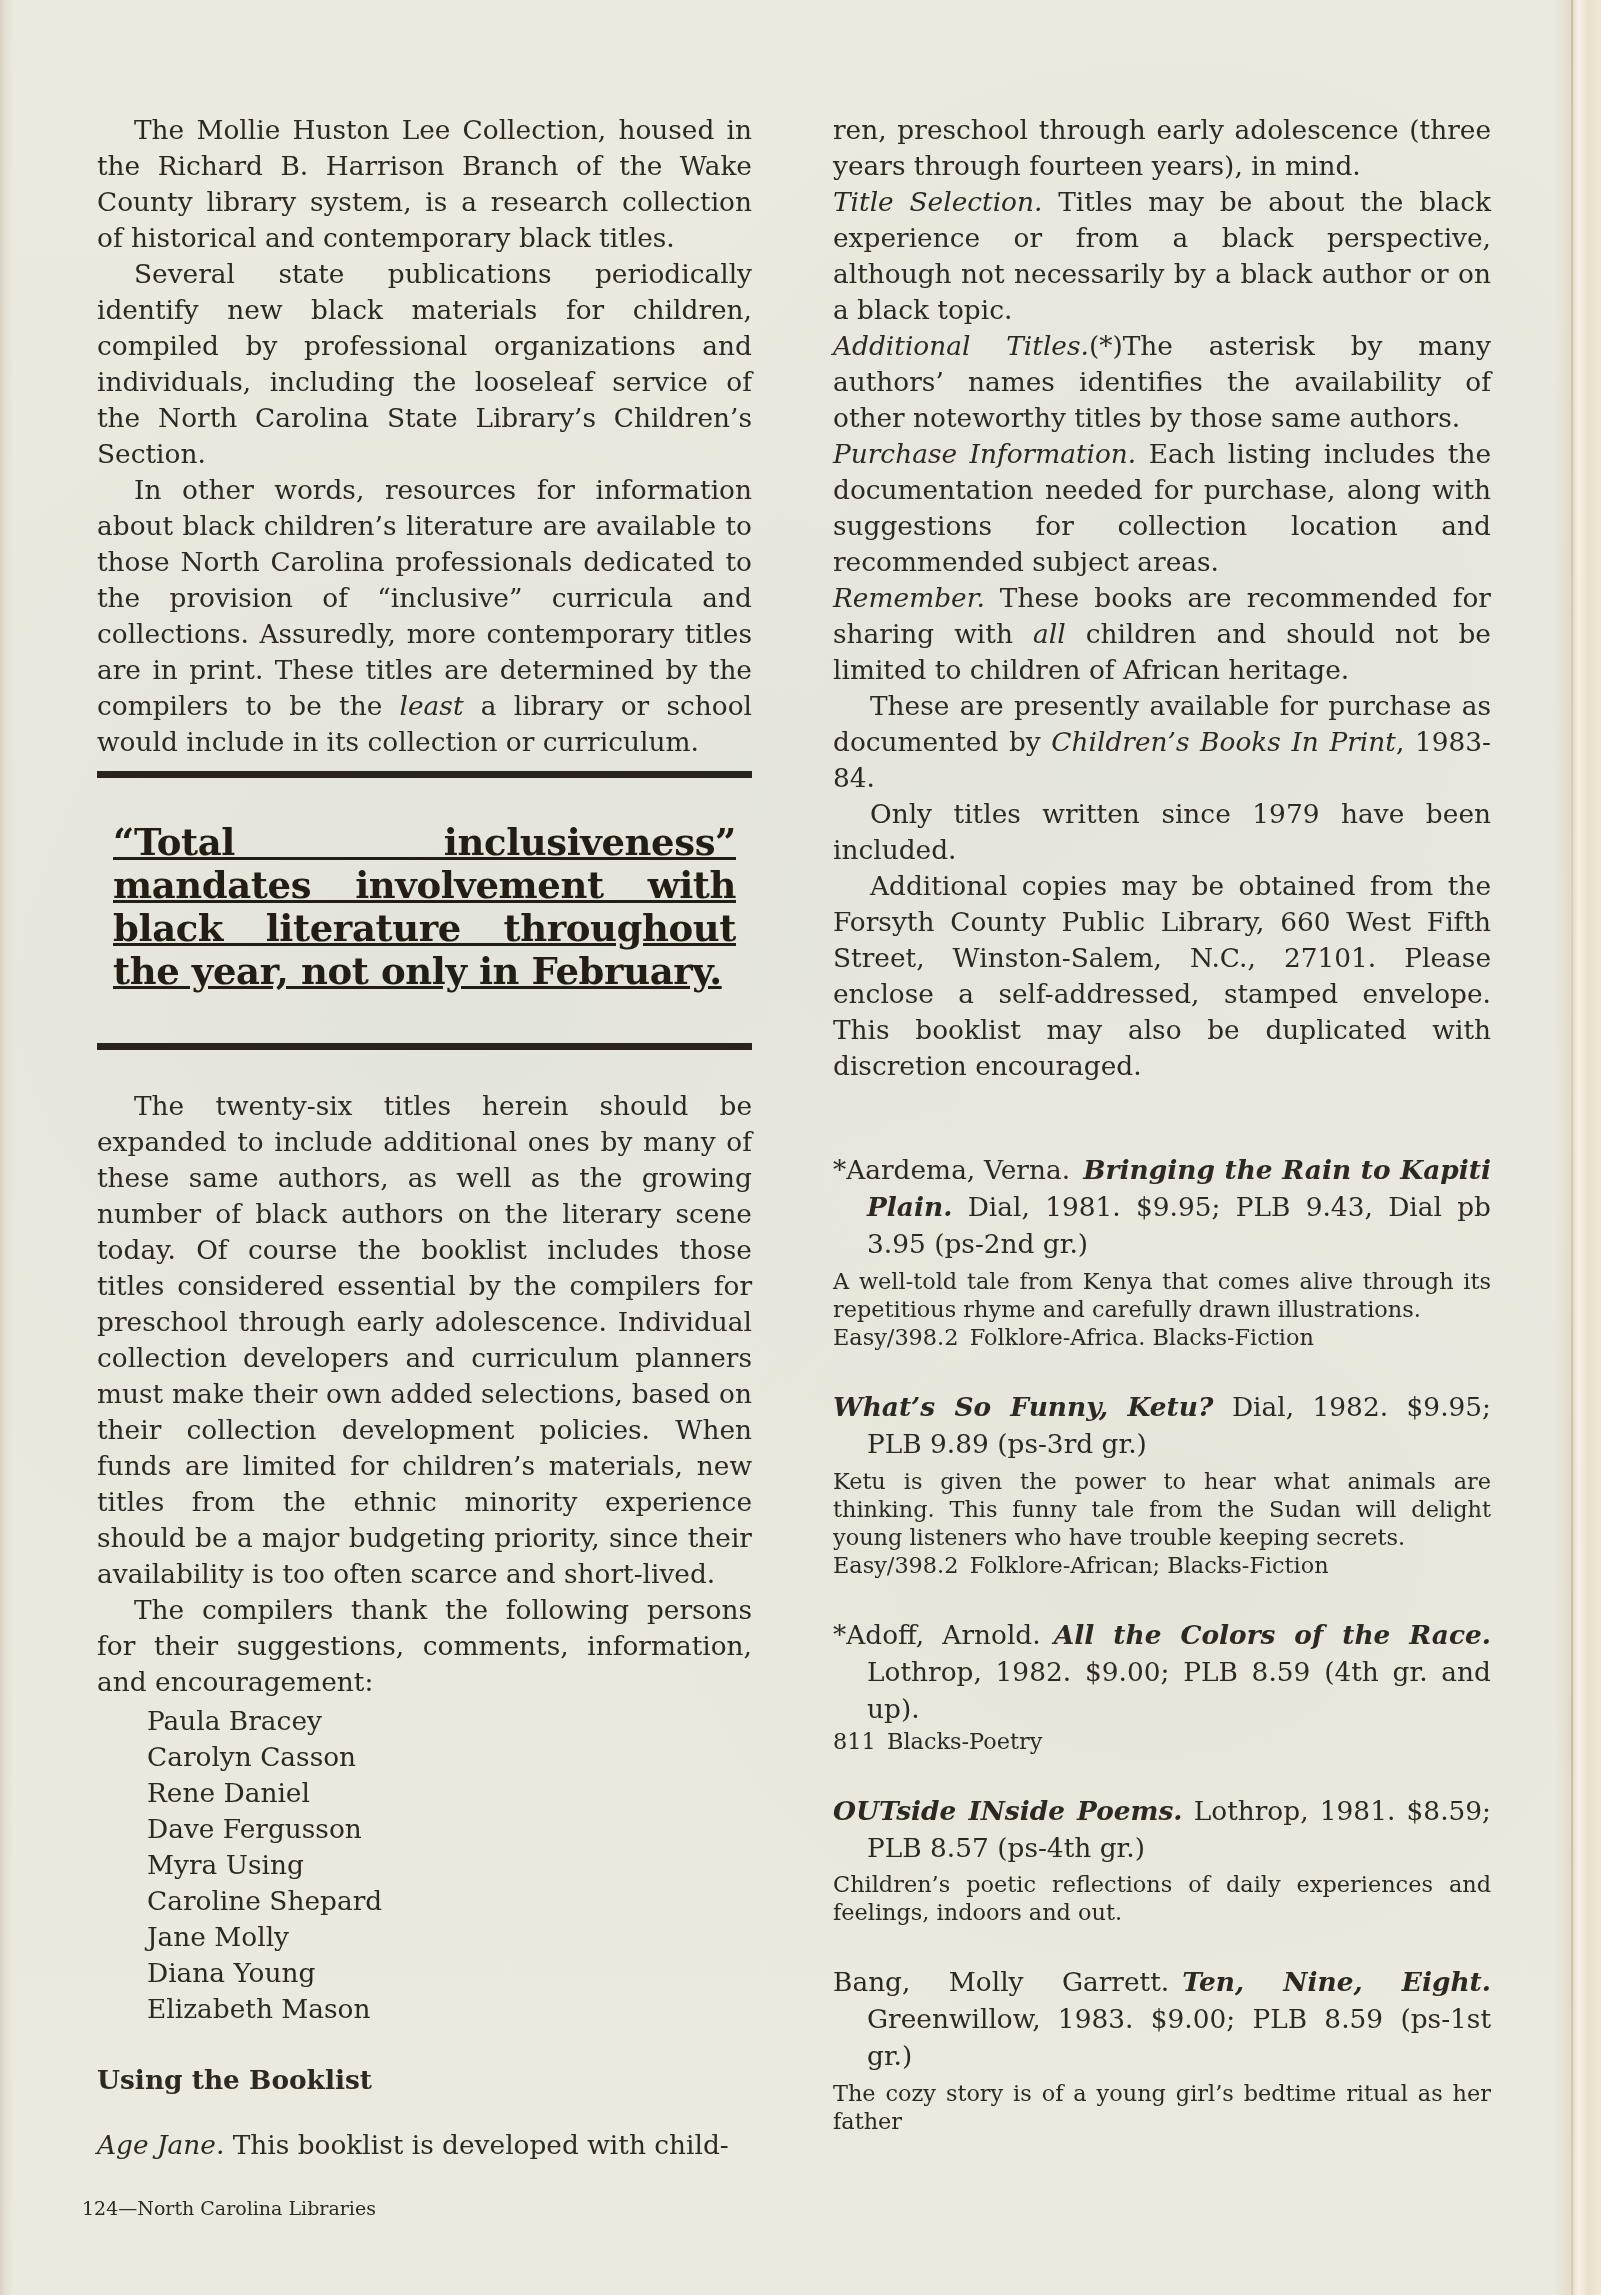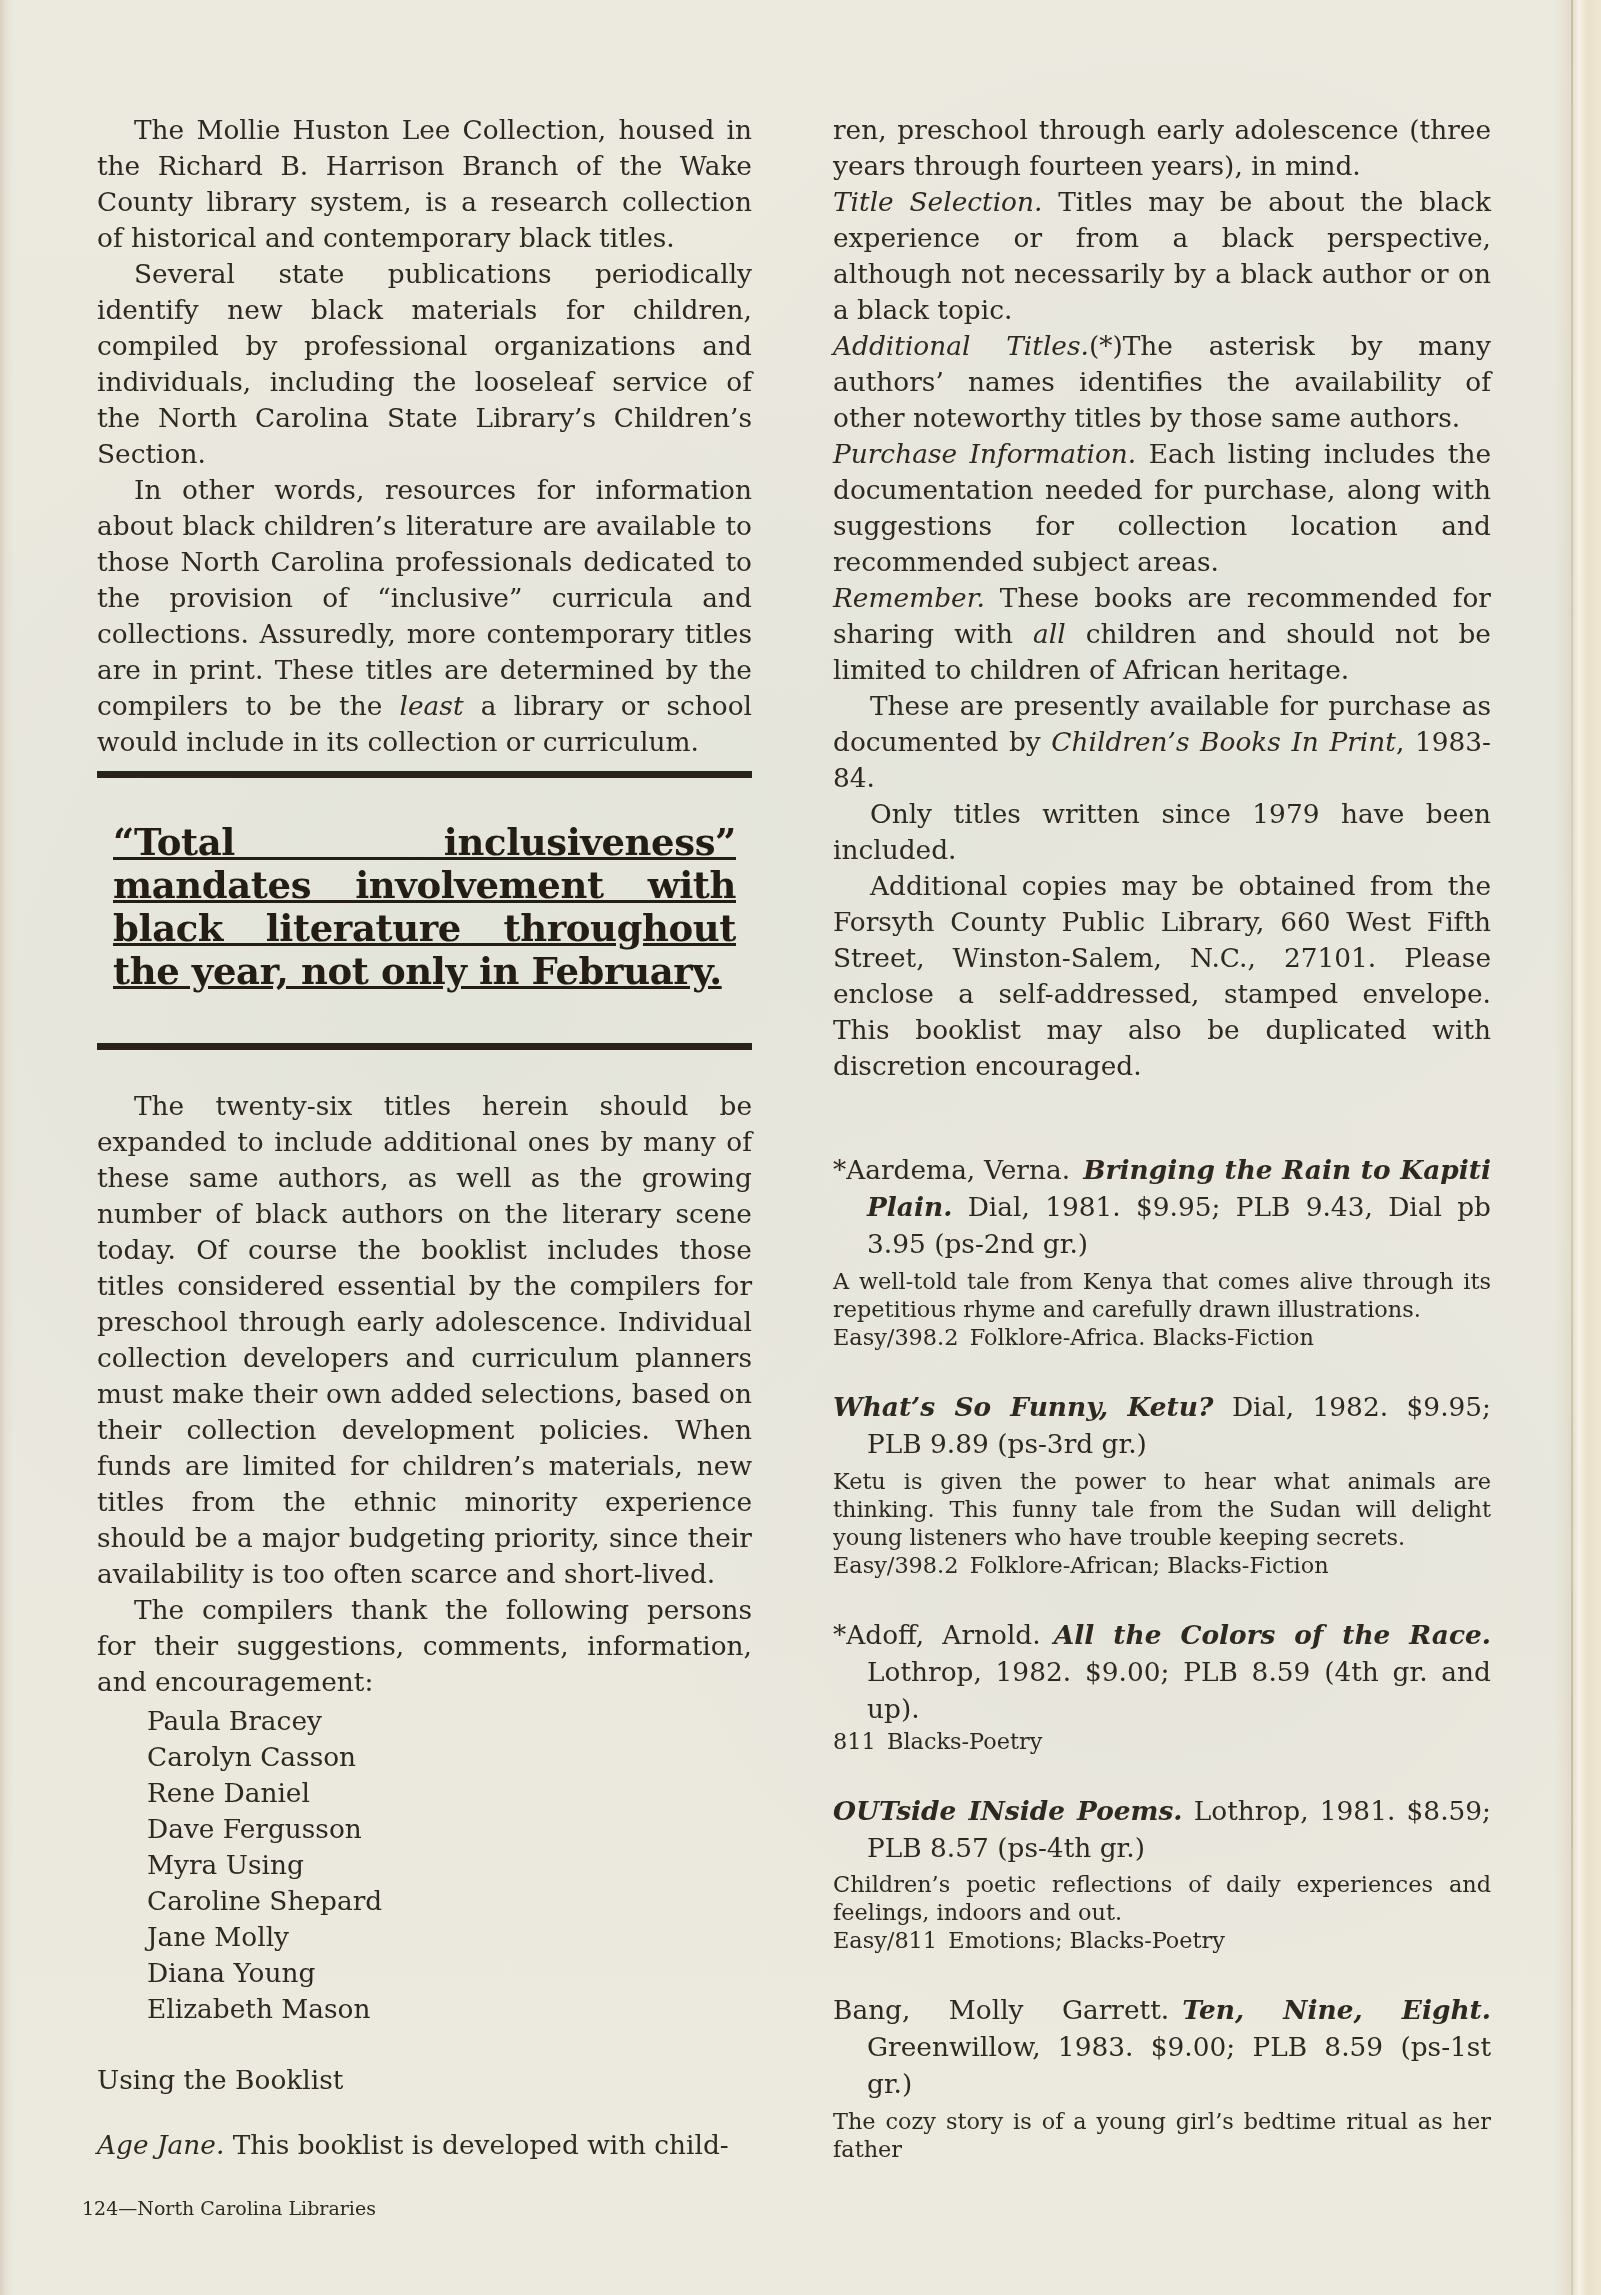--- a/index.html
+++ b/index.html
@@ -30,21 +30,21 @@
   .indent{text-indent:37px;}
   .s-i{font-style:italic;margin-top:36px;}
   .s-bi{font-weight:bold;font-style:italic;}
   .pullquote{margin-top:11.2px;border-top:7.2px solid #2a231b;border-bottom:7.2px solid #2a231b;
     padding:27px 0 34px;}
   .pq-text{margin:16px;font-weight:bold;font-size:37px;line-height:43px;
     text-align:justify;color:#241d15;letter-spacing:-0.4px;text-decoration:underline;}
   .after-quote{margin-top:38px;}
   .names{margin-top:3.2px;}
   .name{font-size:26.4px;line-height:36px;padding-left:50px;}
-  .subhead{margin:35px 0 0;font-size:26.4px;line-height:36px;font-weight:normal;}
+  .subhead{margin:35px 0 0;font-size:26.4px;line-height:36px;font-weight:bold;}
   .agerange{margin-top:29px;}
   .books{margin-top:67px;}
   .book{margin-bottom:37px;}
   .book-head{margin:0;font-size:26.4px;line-height:37px;text-align:justify;
     padding-left:34px;text-indent:-34px;}
   .book-ann{margin:4.8px 0 0;font-size:22.4px;line-height:28px;text-align:justify;}
   .book-class{margin:0;font-size:22.4px;line-height:28px;}
   .footer{position:absolute;left:82px;top:2190px;font-size:19px;line-height:36px;}
 </style>
 </head>
@@ -116,21 +116,20 @@
           <p class="book-ann">Ketu is given the power to hear what animals are thinking. This funny tale from the Sudan will delight young listeners who have trouble keeping secrets.</p>
           <p class="book-class">Easy/398.2 Folklore-African; Blacks-Fiction</p>
         </div>
         <div class="book">
           <p class="book-head"><span>*Adoff, Arnold. </span><span class="s-bi">All the Colors of the Race.</span><span> Lothrop, 1982. $9.00; PLB 8.59 (4th gr. and up).</span></p>
           <p class="book-class">811 Blacks-Poetry</p>
         </div>
         <div class="book">
           <p class="book-head"><span class="s-bi">OUTside INside Poems.</span><span> Lothrop, 1981. $8.59; PLB 8.57 (ps-4th gr.)</span></p>
           <p class="book-ann">Children’s poetic reflections of daily experiences and feelings, indoors and out.</p>
-          <p class="book-class">Easy/811 Emotions; Blacks-Poetry</p>
         </div>
         <div class="book">
           <p class="book-head"><span>Bang, Molly Garrett. </span><span class="s-bi">Ten, Nine, Eight.</span><span> Greenwillow, 1983. $9.00; PLB 8.59 (ps-1st gr.)</span></p>
           <p class="book-ann">The cozy story is of a young girl’s bedtime ritual as her father</p>
           <p class="book-class"></p>
         </div>
       </div>
   </div>
 
   <div class="footer">124—North Carolina Libraries</div>

